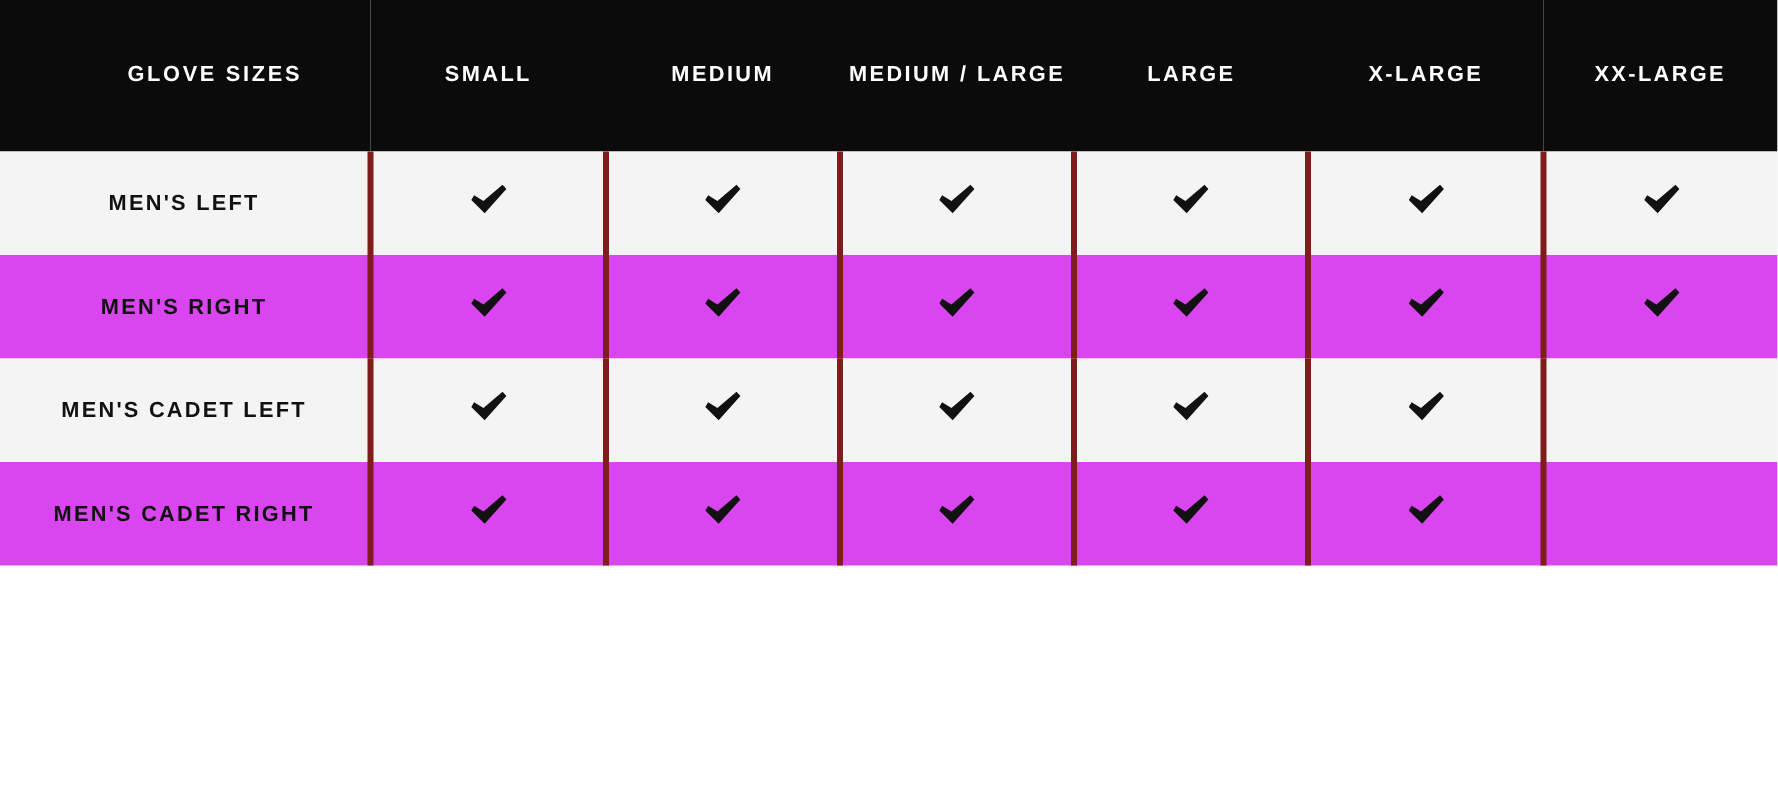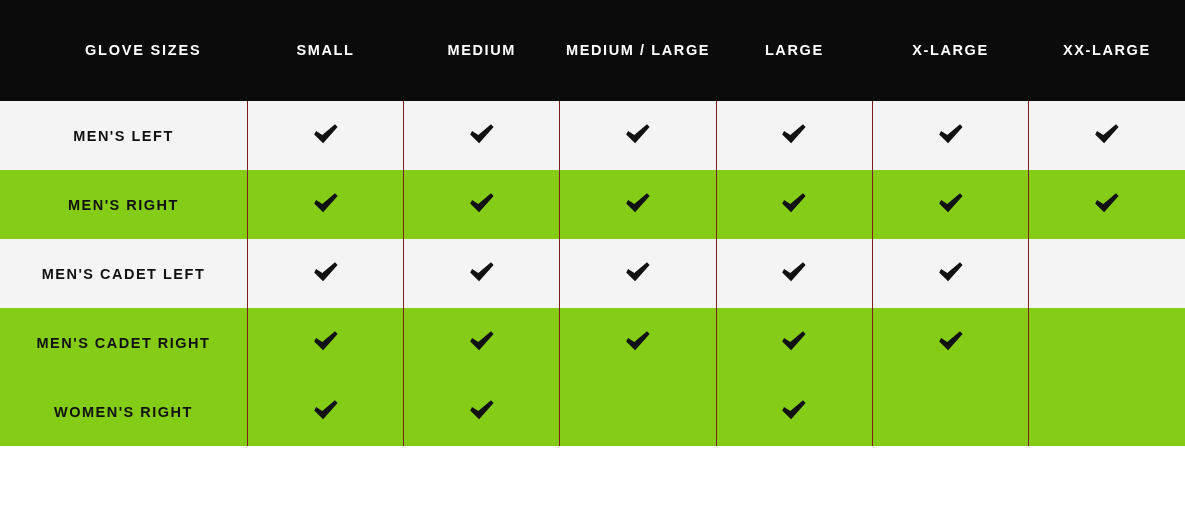--- a/index.html
+++ b/index.html
@@ -40,24 +40,24 @@
     line-height: 1.35;
     border: none;
   }
   thead th.label-head {
     letter-spacing: 1.8px;
     padding-left: 45px;
   }
 
   tbody tr { height: 69px; }
   tbody tr.shade td { background: #f4f4f4; }
-  tbody tr.plain td { background: #84cc16; }
+  tbody tr.plain td { background: #d946ef; }
 
   tbody td {
-    border-right: 1px solid #7f1d1d;
+    border-right: 4px solid #7f1d1d;
     text-align: center;
     vertical-align: middle;
     padding: 0;
   }
   tbody td:last-child { border-right: none; }
 
   tbody td.row-label {
     font-size: 14.5px;
     font-weight: bold;
     letter-spacing: 1.5px;
@@ -178,36 +178,15 @@
           <td><span class="check"><svg width="30" height="30" viewBox="0 0 30 30" aria-hidden="true">
                 <path d="M3.2 15.4 L5.1 12.1 L11.3 16.0 L24.0 5.2 L26.6 8.0 L12.1 24.2 Z" fill="#111111"></path>
               </svg></span></td>
           <td><span class="check"><svg width="30" height="30" viewBox="0 0 30 30" aria-hidden="true">
                 <path d="M3.2 15.4 L5.1 12.1 L11.3 16.0 L24.0 5.2 L26.6 8.0 L12.1 24.2 Z" fill="#111111"></path>
               </svg></span></td>
           <td>
             <span class="empty-cell"></span>
           </td>
         </tr>
-        <tr class="plain">
-          <td class="row-label">WOMEN'S RIGHT</td>
-          <td><span class="check"><svg width="30" height="30" viewBox="0 0 30 30" aria-hidden="true">
-                <path d="M3.2 15.4 L5.1 12.1 L11.3 16.0 L24.0 5.2 L26.6 8.0 L12.1 24.2 Z" fill="#111111"></path>
-              </svg></span></td>
-          <td><span class="check"><svg width="30" height="30" viewBox="0 0 30 30" aria-hidden="true">
-                <path d="M3.2 15.4 L5.1 12.1 L11.3 16.0 L24.0 5.2 L26.6 8.0 L12.1 24.2 Z" fill="#111111"></path>
-              </svg></span></td>
-          <td>
-            <span class="empty-cell"></span>
-          </td>
-          <td><span class="check"><svg width="30" height="30" viewBox="0 0 30 30" aria-hidden="true">
-                <path d="M3.2 15.4 L5.1 12.1 L11.3 16.0 L24.0 5.2 L26.6 8.0 L12.1 24.2 Z" fill="#111111"></path>
-              </svg></span></td>
-          <td>
-            <span class="empty-cell"></span>
-          </td>
-          <td>
-            <span class="empty-cell"></span>
-          </td>
-        </tr>
       </tbody>
   </table>
 </div>
 
 </body></html>

